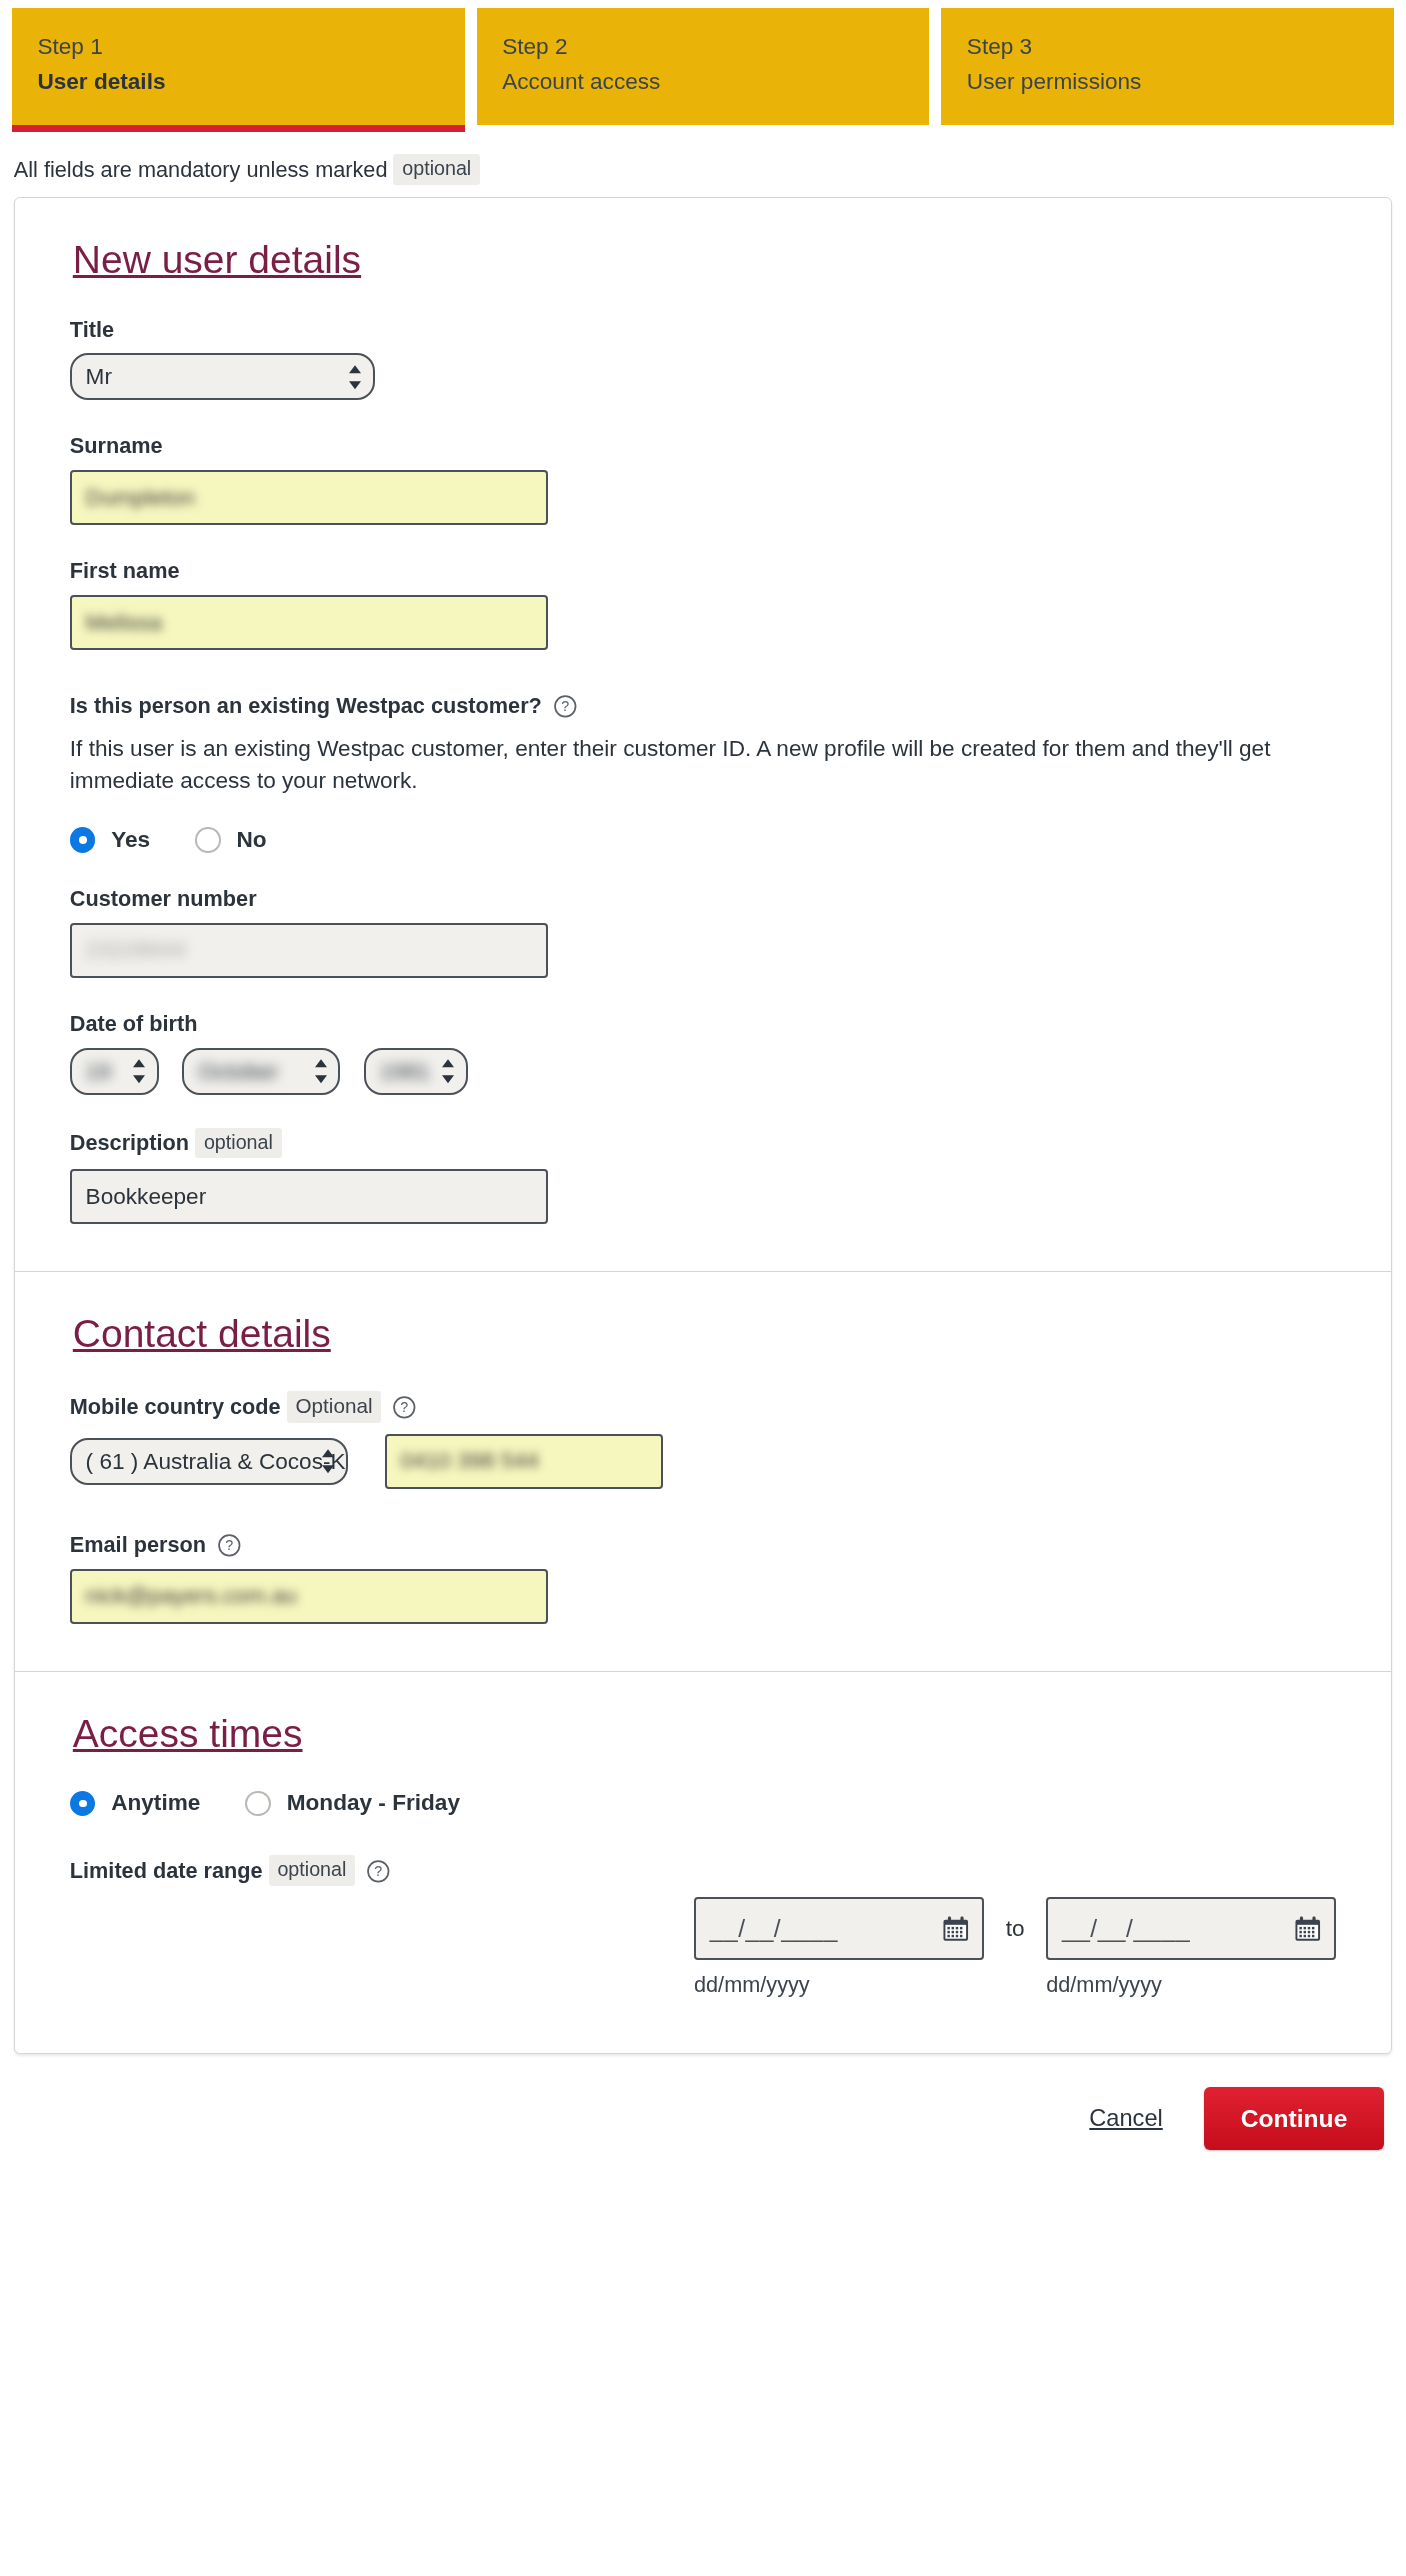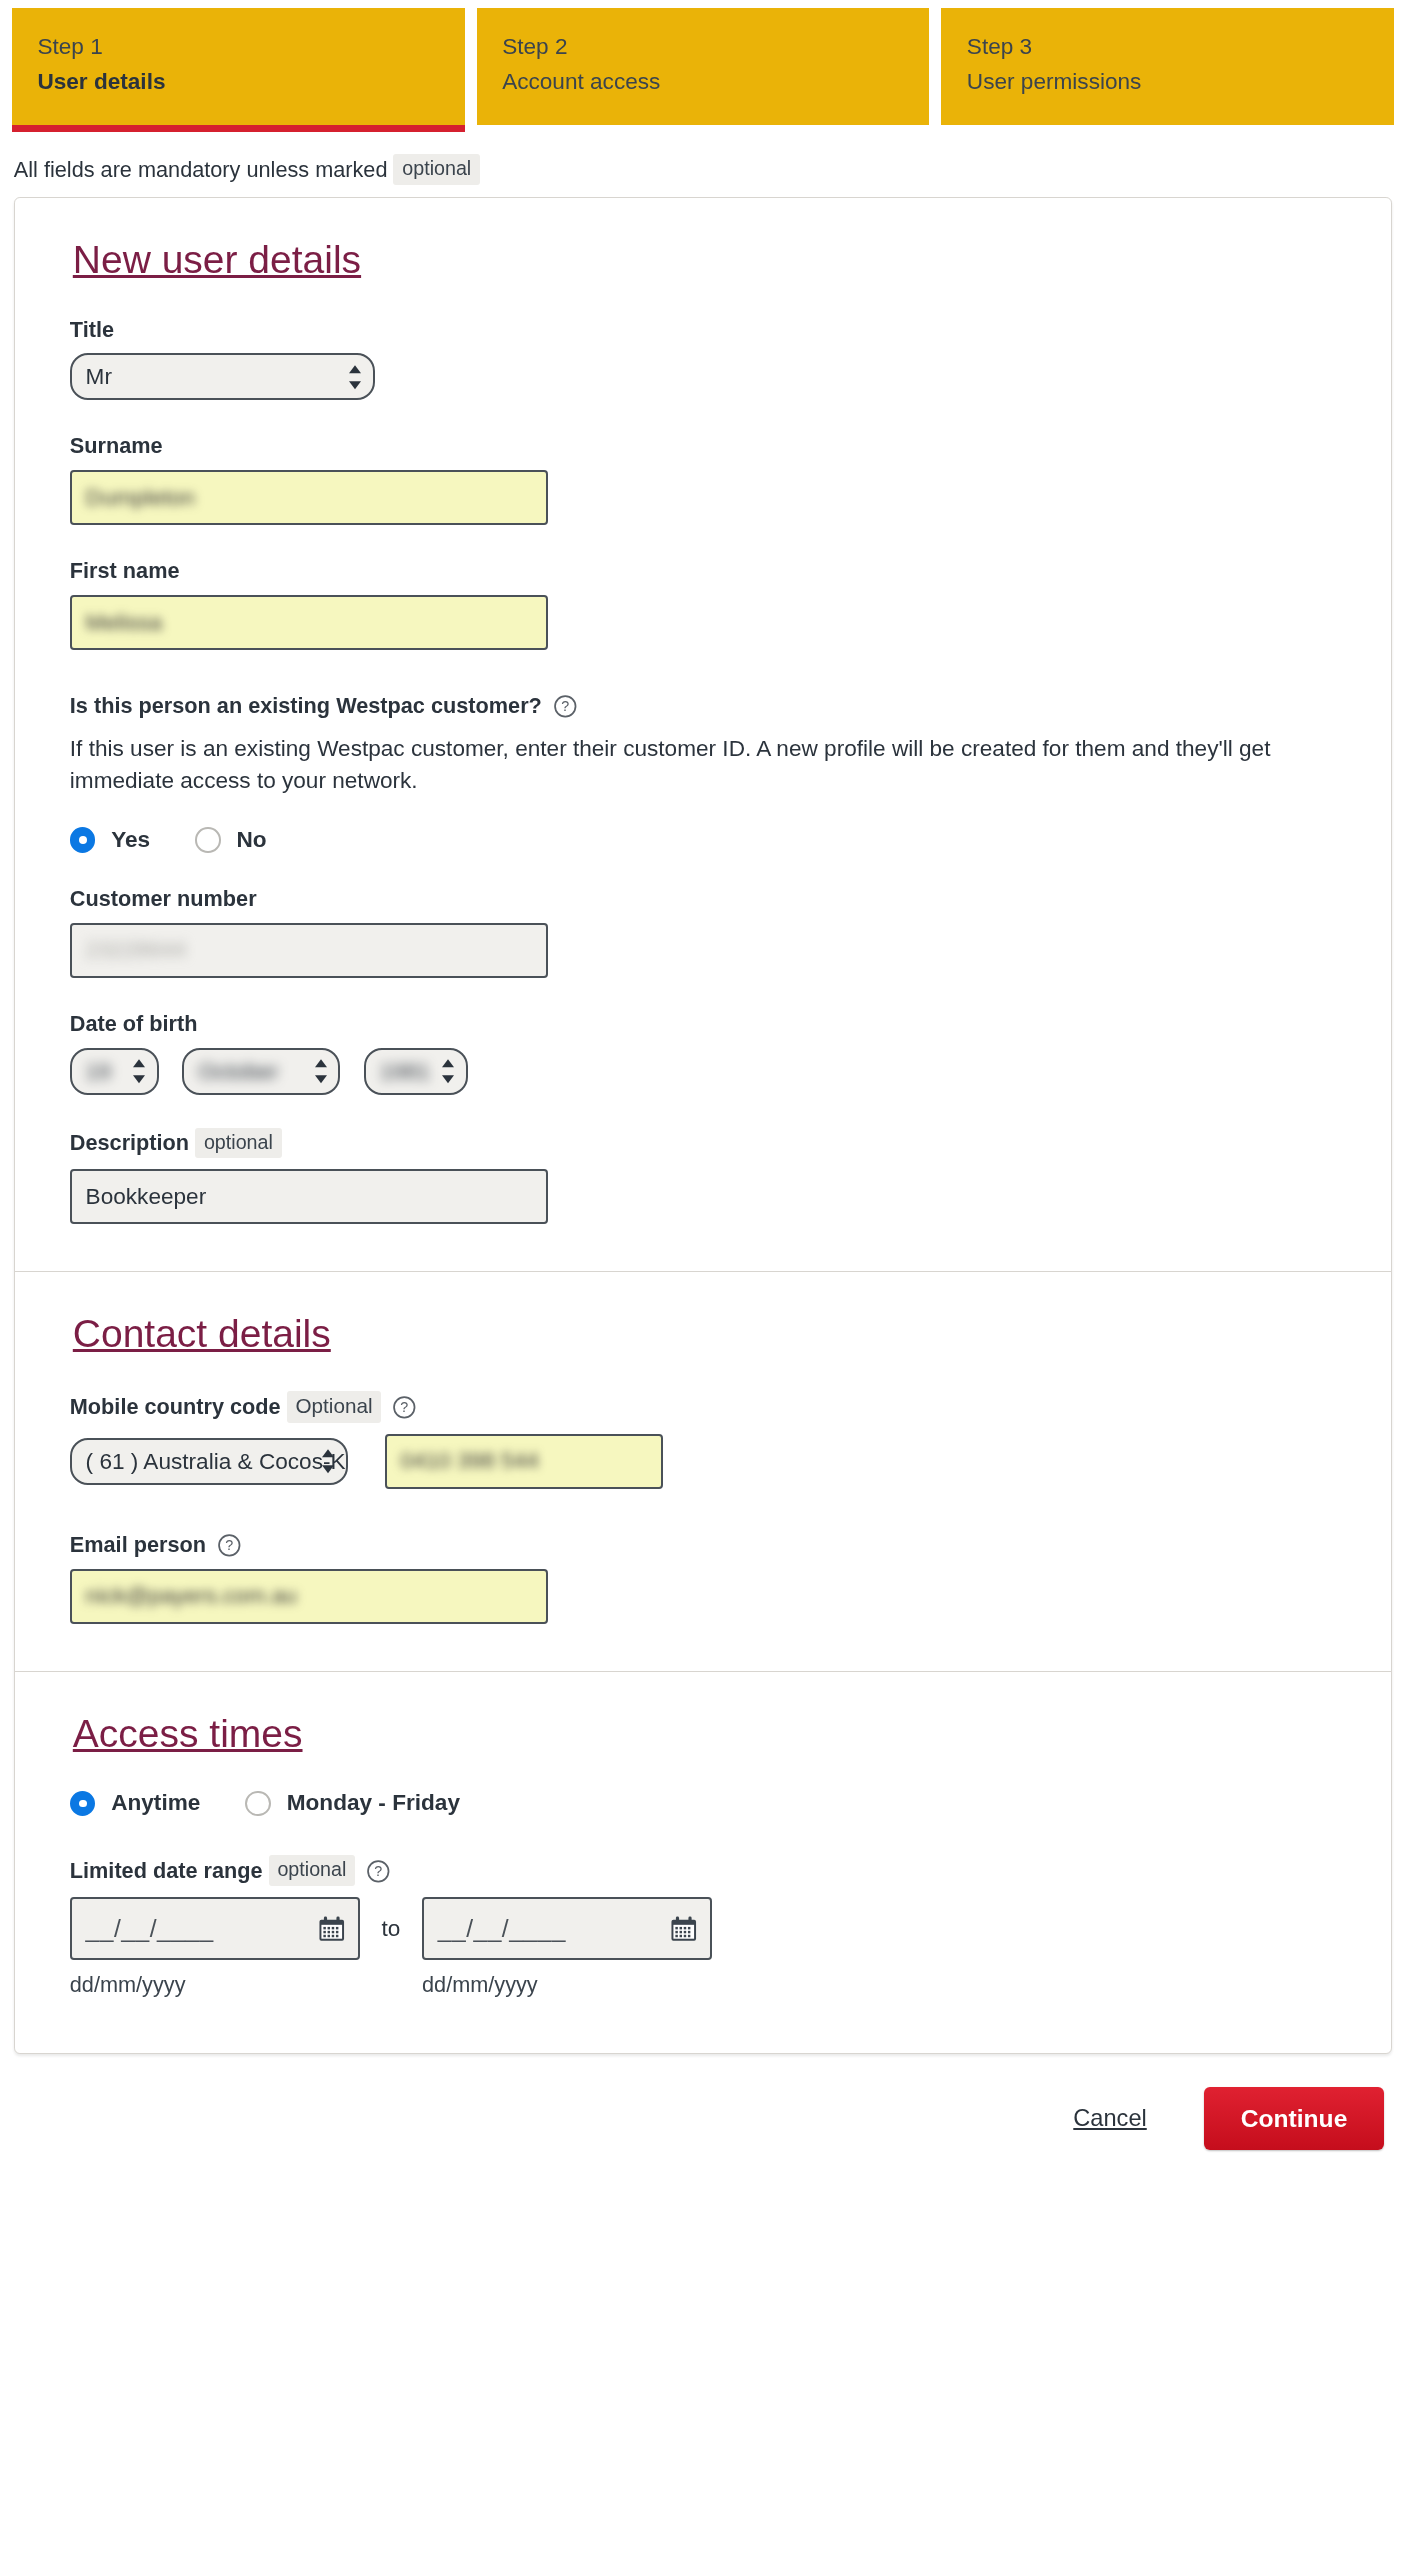--- a/index.html
+++ b/index.html
@@ -246,21 +246,21 @@
   
   .para {
     font-size: 22.6px;
     line-height: 1.43;
     color: #2b333c;
     max-width: 1236px;
     margin: 13.8px 0 0 0;
   }
 
   
-  .daterange { display: flex; align-items: flex-start; gap: 19.7px; }
+  .daterange { display: flex; align-items: flex-start; gap: 19.7px; justify-content: flex-end; }
   .date-col { display: flex; flex-direction: column; }
   .date-input {
     position: relative;
     width: 290px;
     height: 63px;
     border: 2px solid #4a5158;
     border-radius: 3.9px;
     background: #f1f0ed;
     display: flex;
     align-items: center;
@@ -289,21 +289,21 @@
     color: #2b333c;
     line-height: 63px;
     margin: 0 2px;
   }
 
   
   .footer {
     display: flex;
     justify-content: flex-end;
     align-items: center;
-    gap: 57px;
+    gap: 41px;
     padding: 33px 21.7px 0 0;
   }
   .cancel-link {
     font-size: 23.6px;
     color: #2b333c;
     text-decoration: underline;
     cursor: pointer;
   }
   .btn-continue {
     background: linear-gradient(180deg, #e02131 0%, #c50d1c 100%);

